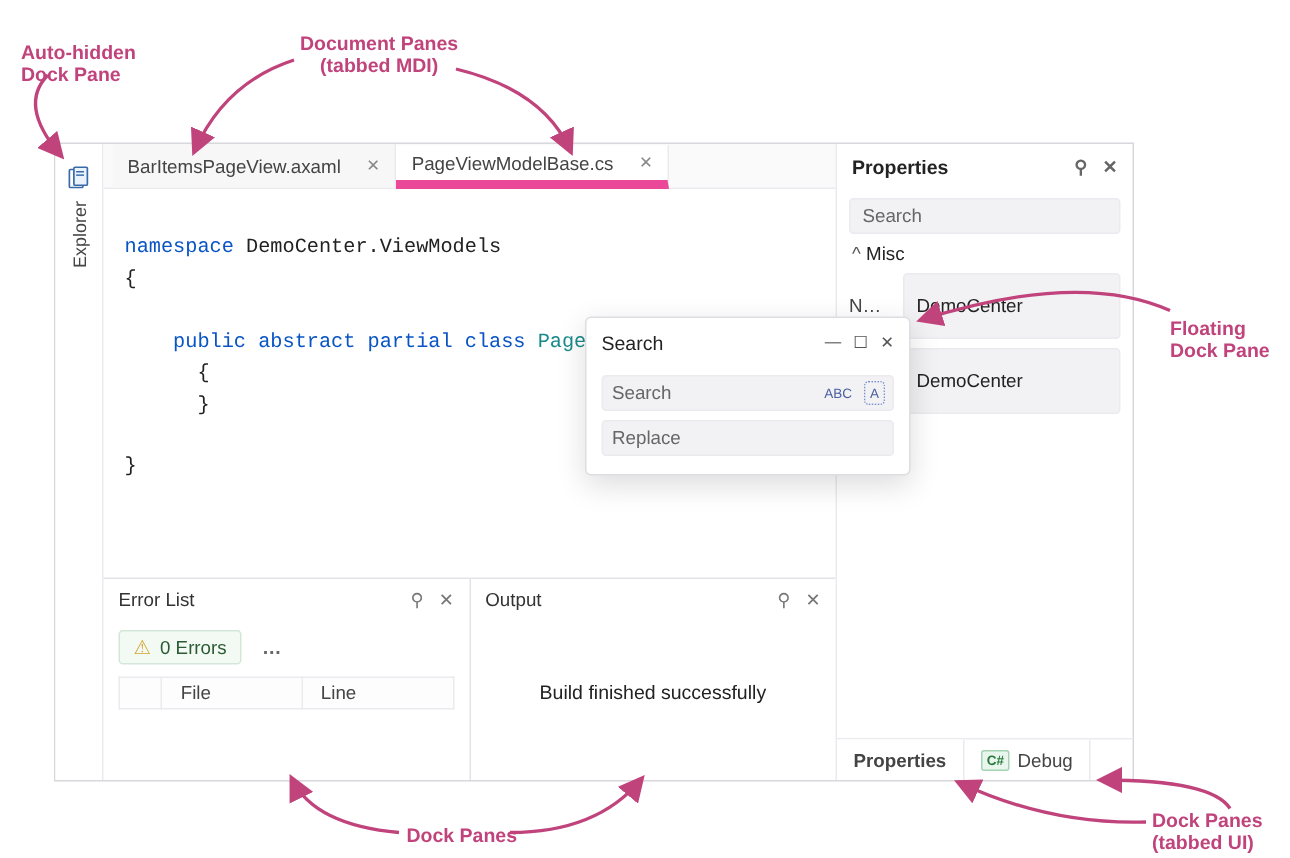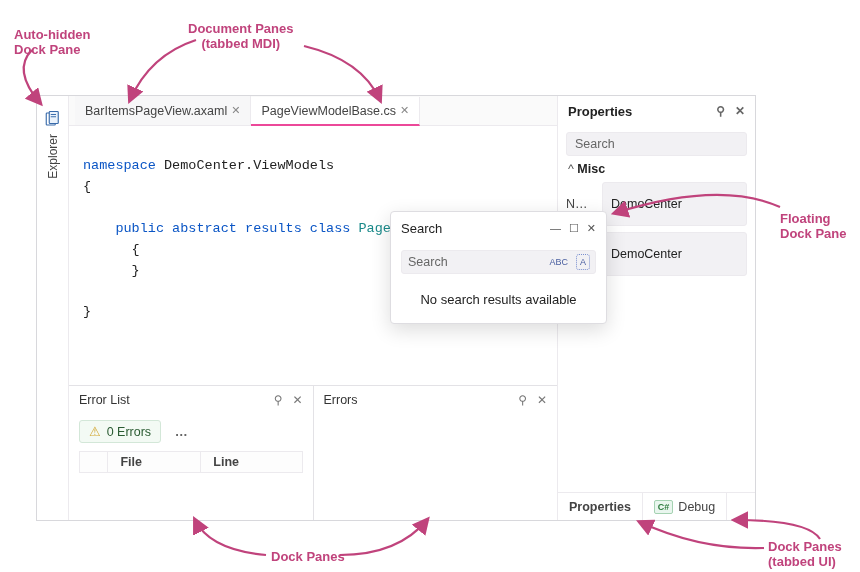--- a/index.html
+++ b/index.html
@@ -80,25 +80,25 @@
       padding-left: 6px;
     }
     .doc-tab {
       display: flex;
       align-items: center;
       padding: 0 10px;
       font-size: 12.5px;
       color: #444;
       border-right: 1px solid #eceaee;
       background: #f7f7f8;
-      gap: 4px;
+      gap: 17px;
     }
     .doc-tab.active {
       background: #fff;
-      border-bottom: 2px solid #ec4899;
+      border-bottom: 6px solid #ec4899;
       position: relative;
       top: 1px;
     }
     .tab-close { color: #888; font-size: 11px; }
 
     
     .code {
       flex: 1;
       padding: 30px 14px 10px 14px;
       font-family: Consolas, "Courier New", monospace;
@@ -155,21 +155,21 @@
       font-size: 12.5px;
       color: #2a5b32;
     }
     .warn-icon { color: #d2a733; font-size: 13px; }
     .dots { color: #666; margin-left: 10px; font-weight: 700; letter-spacing: 1px; }
     .err-table { margin-top: 8px; width: 100%; border-collapse: collapse; font-size: 12.5px; color: #444; }
     .err-table th {
       text-align: left;
       border: 1px solid #eceaee;
       padding: 3px 12px;
-      font-weight: 700;
+      font-weight: 400;
       background: #fdfdfd;
     }
     .err-table th.small { width: 28px; }
 
     .output-msg { padding-top: 34px; text-align: center; color: #222; }
 
     
     .right {
       width: 198px;
       border-left: 1px solid #eceaee;
@@ -194,21 +194,21 @@
       gap: 6px;
     }
     .field {
       background: #f2f1f4;
       border: 1px solid #eceaee;
       border-radius: 3px;
       padding: 4px 8px;
       font-size: 12.5px;
       color: #666;
     }
-    .sect-title { font-size: 12.5px; font-weight: 700; padding-left: 2px; color: #222; }
+    .sect-title { font-size: 12.5px; font-weight: 400; padding-left: 2px; color: #222; }
     .sect-title:before { content: "^ "; font-weight: 400; color: #555; }
     .prop-row {
       display: flex; gap: 6px; align-items: center;
     }
     .prop-label { font-size: 12.5px; color: #444; min-width: 30px; }
     .prop-val {
       flex: 1;
       background: #f2f1f4;
       border: 1px solid #eceaee;
       border-radius: 3px;
@@ -297,21 +297,21 @@
       width: 860px; height: 572px;
       pointer-events: none;
       z-index: 60;
     }
   </style>
 </head>
 <body>
 
 <div class="anno" style="left:14px;top:28px;text-align:left">Auto-hidden
 Dock Pane</div>
-<div class="anno" style="left:188px;top:22px">Document Panes
+<div class="anno" style="left:200px;top:22px">Document Panes
 (tabbed MDI)</div>
 <div class="anno" style="left:780px;top:212px;text-align:left">Floating
 Dock Pane</div>
 <div class="anno" style="left:271px;top:550px">Dock Panes</div>
 <div class="anno" style="left:768px;top:540px;text-align:left">Dock Panes
 (tabbed UI)</div>
 
 <svg class="svg-layer" viewBox="0 0 860 572">
   <defs>
     <marker id="ah" markerWidth="8" markerHeight="8" refX="6" refY="4" orient="auto">
@@ -356,21 +356,21 @@
       </div>
       <div class="doc-tab active">
         <span>PageViewModelBase.cs</span>
         <span class="tab-close">✕</span>
       </div>
     </div>
 
     <div class="code"><span class="kw">namespace</span><span> DemoCenter.ViewModels</span>
 <span>{</span>
 
-<span class="kw">    public abstract results class</span><span class="cls"> PageViewMode</span>
+<span class="kw">    public abstract partial class</span><span class="cls"> PageViewMode</span>
 <span>      {</span>
 <span>      }</span>
 
 <span>}</span></div>
 
     <div class="bottom-row">
       <div class="panel">
         <div class="panel-head">
           <span>Error List</span>
           <div class="icons">
@@ -391,25 +391,28 @@
               <th>File</th>
               <th>Line</th>
             </tr>
           </tbody>
             </table>
         </div>
       </div>
 
       <div class="panel">
         <div class="panel-head">
-          <span>Errors</span>
+          <span>Output</span>
           <div class="icons">
             <span>⚲</span>
             <span>✕</span>
           </div>
+        </div>
+        <div class="panel-body">
+          <div class="output-msg">Build finished successfully</div>
         </div>
       </div>
     </div>
   </div>
 
   <div class="right">
     <div class="right-head">
       <span>Properties</span>
       <div class="icons">
         <span>⚲</span>
@@ -451,15 +454,17 @@
       <span>✕</span>
     </div>
   </div>
   <div class="floater-body">
     <div class="field-row">
       <span>Search</span>
       <span class="spacer"></span>
       <span class="mini-btn">ABC</span>
       <span class="mini-btn boxed">A</span>
     </div>
-    <div class="floater-msg">No search results available</div>
+    <div class="field-row">
+      <span>Replace</span>
+    </div>
   </div>
 </div>
 
 </body></html>

